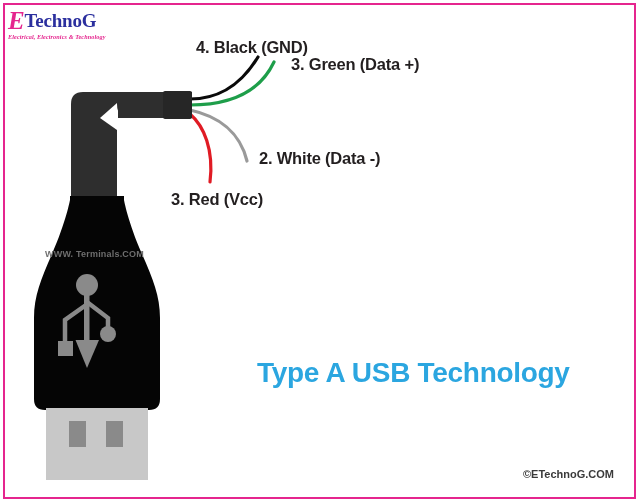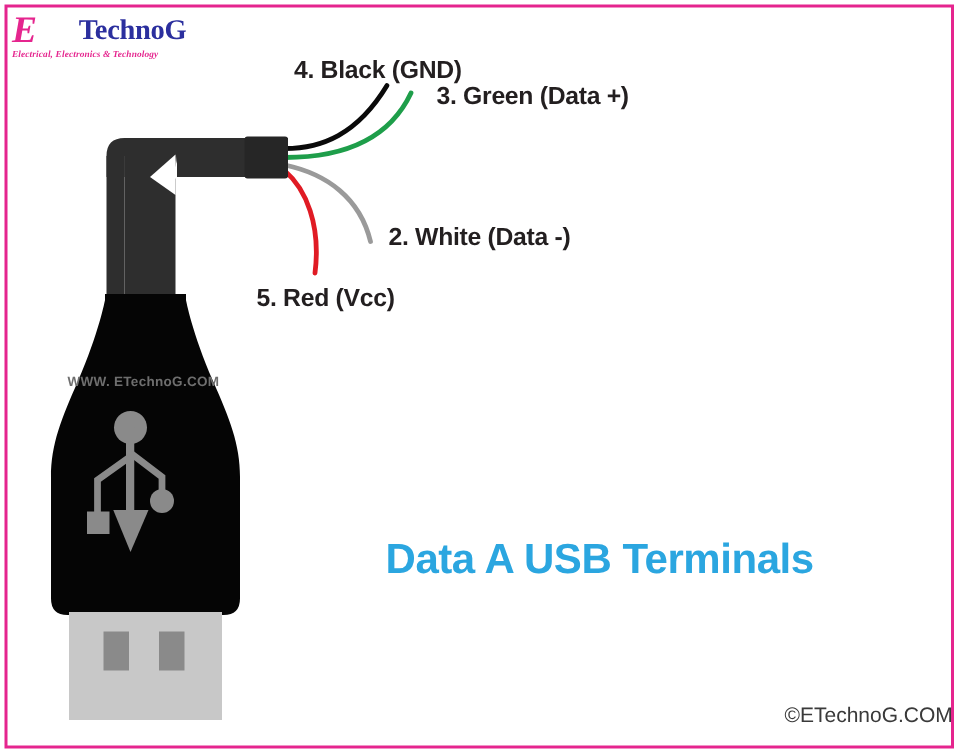--- a/index.html
+++ b/index.html
@@ -51,21 +51,20 @@
   #logo-word .e-glyph {
     font-family: "Liberation Serif", serif;
     font-style: italic;
     font-weight: bold;
     font-size: 25px;
     color: #e5258e;
     vertical-align: -2px;
   }
   #logo-word .techno {
     color: #2b2f9e;
-    margin-left: 28px;
   }
   #logo-tag {
     font-family: "Liberation Serif", serif;
     font-style: italic;
     font-weight: bold;
     font-size: 6.2px;
     line-height: 8px;
     color: #e5258e;
     white-space: nowrap;
     margin-top: 2px;
@@ -108,22 +107,22 @@
     white-space: nowrap;
     letter-spacing: -0.3px;
   }
 
   
   #credit {
     position: absolute;
     left: 523px;
     top: 468px;
     font-family: "Liberation Sans", sans-serif;
-    font-weight: normal;
-    font-size: 14px;
+    font-weight: bold;
+    font-size: 11px;
     color: #3a3a3a;
     white-space: nowrap;
   }
 
   
   #watermark {
     position: absolute;
     left: 45px;
     top: 249px;
     font-family: "Liberation Sans", sans-serif;
@@ -199,24 +198,24 @@
 
       <path d="M 87 302 L 108 318 L 108 330" fill="none" stroke-width="4.5"></path>
       <circle cx="108" cy="334" r="8" stroke="none"></circle>
     </g>
 
     <rect x="46" y="408" width="102" height="72" fill="#c8c8c8"></rect>
     <rect x="69" y="421" width="17" height="26" fill="#8a8a8a"></rect>
     <rect x="106" y="421" width="17" height="26" fill="#8a8a8a"></rect>
   </svg>
 
-  <div id="watermark">WWW. ETechnoG.COM</div>
+  <div id="watermark">WWW. Terminals.COM</div>
 
   <div class="wire-label" id="label-black">4. Black (GND)</div>
   <div class="wire-label" id="label-green">3. Green (Data +)</div>
   <div class="wire-label" id="label-white">2. White (Data -)</div>
-  <div class="wire-label" id="label-red">5. Red (Vcc)</div>
-
-  <div id="title">Data A USB Terminals</div>
+  <div class="wire-label" id="label-red">3. Red (Vcc)</div>
+
+  <div id="title">Type A USB Technology</div>
 
   <div id="credit">©ETechnoG.COM</div>
 
 </div>
 
 </body></html>

